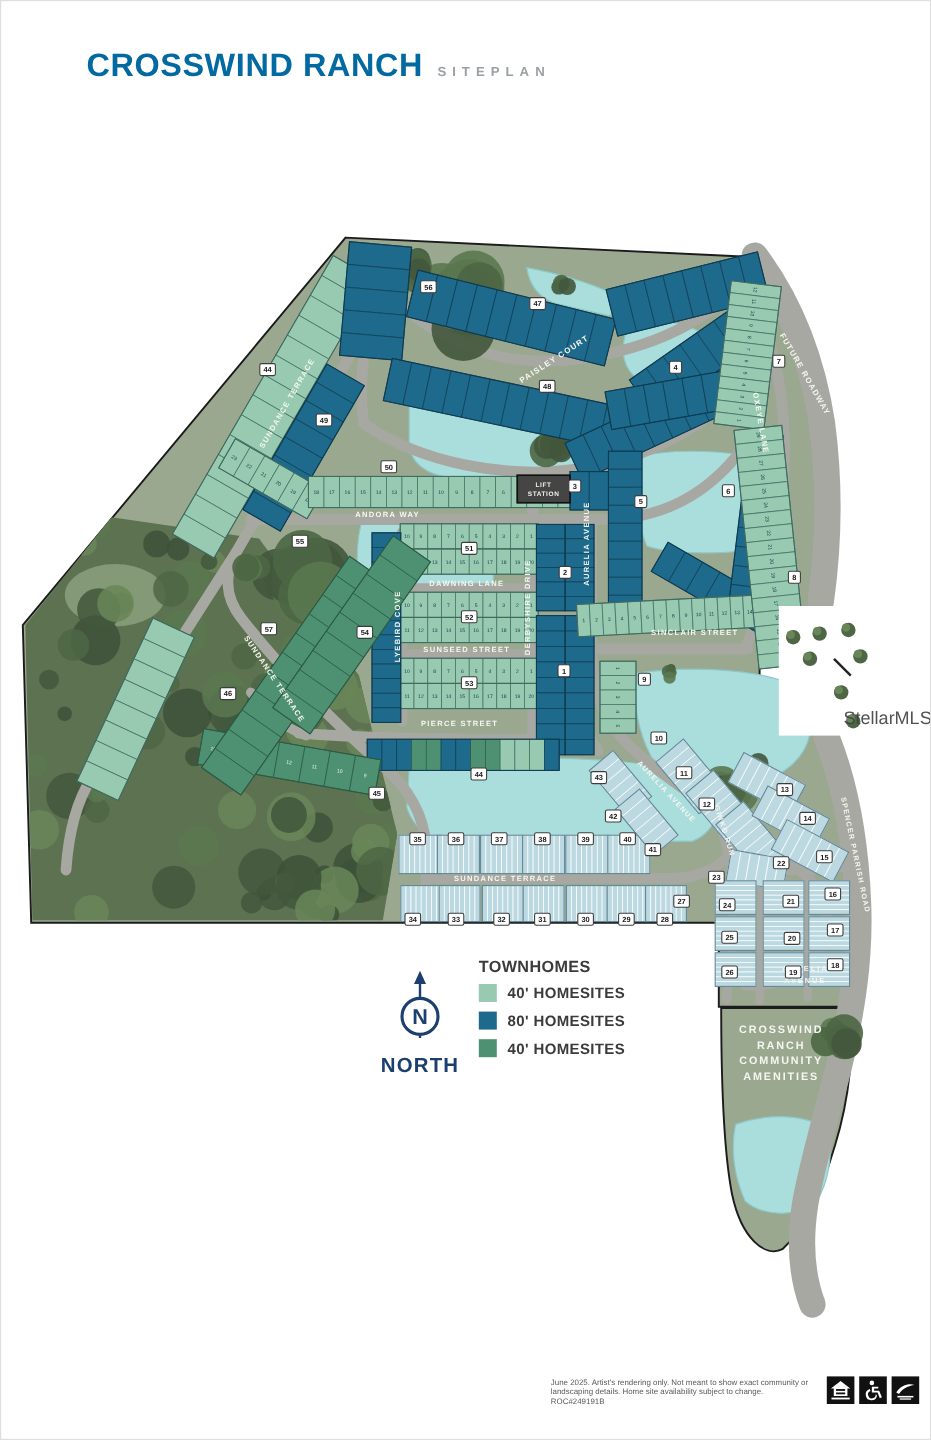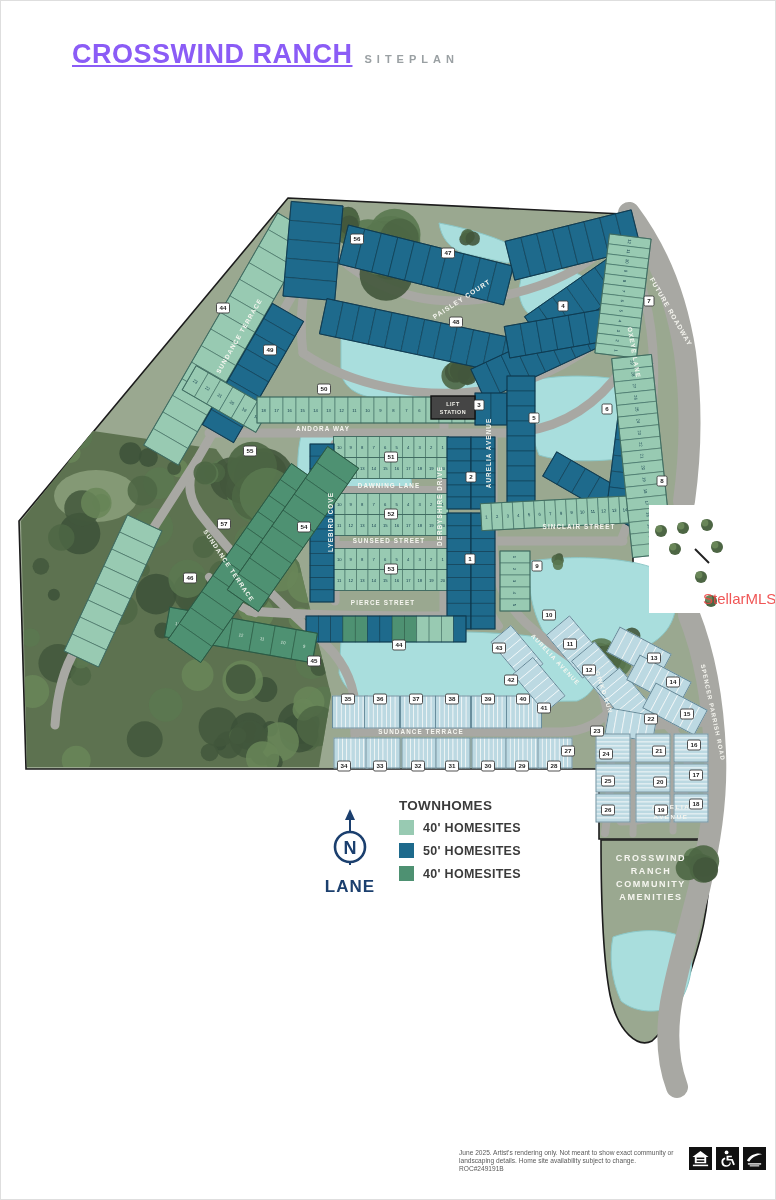--- a/index.html
+++ b/index.html
@@ -2,34 +2,34 @@
 <html><head>
 <meta charset="utf-8">
 <style>
   html,body{margin:0;padding:0;}
   body{
     width:776px;height:1200px;position:relative;overflow:hidden;
     background:#ffffff;font-family:"Liberation Sans",sans-serif;
     border:1px solid #dedede;box-sizing:border-box;
   }
   .title-wrap{position:absolute;left:71px;top:38px;display:flex;align-items:baseline;gap:12px;}
-  .title-main{font-size:27px;font-weight:bold;letter-spacing:.5px;color:#8b5cf6;text-decoration:underline;}
+  .title-main{font-size:27px;font-weight:bold;letter-spacing:.5px;color:#0369a1;}
   .title-sub{font-size:11px;font-weight:bold;letter-spacing:5px;color:#9aa0a3;}
   #map-svg{position:absolute;left:0;top:0;}
   .legend{position:absolute;left:398px;top:797px;}
   .legend-header{font-size:13.5px;font-weight:bold;color:#3b3b3b;letter-spacing:.3px;margin-bottom:7px;}
   .legend-row{display:flex;align-items:center;gap:9px;margin-bottom:8px;}
   .legend-swatch{width:15px;height:15px;flex:0 0 15px;}
   .legend-label{font-size:12.5px;font-weight:bold;color:#3b3b3b;letter-spacing:.3px;}
   .north{position:absolute;left:314px;top:806px;width:70px;text-align:center;}
   .north-word{font-size:17px;font-weight:bold;color:#1b3f6e;letter-spacing:1px;margin-top:2px;}
   .disclaimer{position:absolute;left:458px;top:1148px;width:220px;font-size:6.6px;line-height:1.2;color:#5a5a5a;}
   .footer-icons{position:absolute;left:688px;top:1146px;display:flex;gap:4px;}
   .ficon{width:23px;height:23px;background:#111;display:flex;align-items:center;justify-content:center;}
-  .watermark{position:absolute;left:702px;top:589px;font-size:15px;color:#ef4444;font-weight:500;opacity:.9;white-space:nowrap;}
+  .watermark{position:absolute;left:702px;top:589px;font-size:15px;color:#404040;font-weight:500;opacity:.9;white-space:nowrap;}
 </style>
 </head>
 <body>
 
 <svg id="map-svg" width="776" height="1200" viewBox="0 0 776 1200">
     <path d="M287,197 L622,213 C648,244 668,292 679,345 C688,391 690,441 686,471 C683,492 680,507 676,518 L632,515 L632,608 L692,611 C705,648 715,700 717,753 C717,786 713,815 707,838 L598,838 L598,768 L25,768 L18,520 Z" fill="#9aa890" stroke="#1c1c1c" stroke-width="1.6"></path>
     <path d="M600,839 L707,839 C711,872 707,914 695,953 C683,994 667,1026 651,1040 C637,1047 617,1032 609,994 C602,958 600,900 600,839 Z" fill="#9aa890" stroke="#1c1c1c" stroke-width="1.6"></path>
     <defs>
       <clipPath id="fclip">
         <path d="M92,430 L215,448 L298,562 L330,694 L318,766 L26,766 L20,520 Z"></path>
@@ -1481,32 +1481,32 @@
   <span class="title-sub">SITEPLAN</span>
 </div>
 
 <div class="north">
   <svg width="70" height="64" viewBox="0 0 70 64">
     <line x1="35" y1="12" x2="35" y2="58" stroke="#1b3f6e" stroke-width="2"></line>
     <polygon points="30,13 40,13 35,2" fill="#1b3f6e"></polygon>
     <circle cx="35" cy="40" r="15" fill="#ffffff" stroke="#1b3f6e" stroke-width="2.6"></circle>
     <text x="35" y="46.5" text-anchor="middle" font-size="18" font-weight="bold" fill="#1b3f6e" font-family="Liberation Sans, sans-serif">N</text>
   </svg>
-  <div class="north-word">LANE</div>
+  <div class="north-word">NORTH</div>
 </div>
 
 <div class="legend">
   <div class="legend-header">TOWNHOMES</div>
   <div class="legend-row">
     <div class="legend-swatch" style="background: rgb(152, 202, 178);"></div>
     <div class="legend-label">40' HOMESITES</div>
   </div>
   <div class="legend-row">
     <div class="legend-swatch" style="background: rgb(30, 106, 140);"></div>
-    <div class="legend-label">50' HOMESITES</div>
+    <div class="legend-label">80' HOMESITES</div>
   </div>
   <div class="legend-row">
     <div class="legend-swatch" style="background: rgb(78, 145, 114);"></div>
     <div class="legend-label">40' HOMESITES</div>
   </div>
 </div>
 
 <div class="watermark">StellarMLS</div>
 
 <div class="disclaimer">

